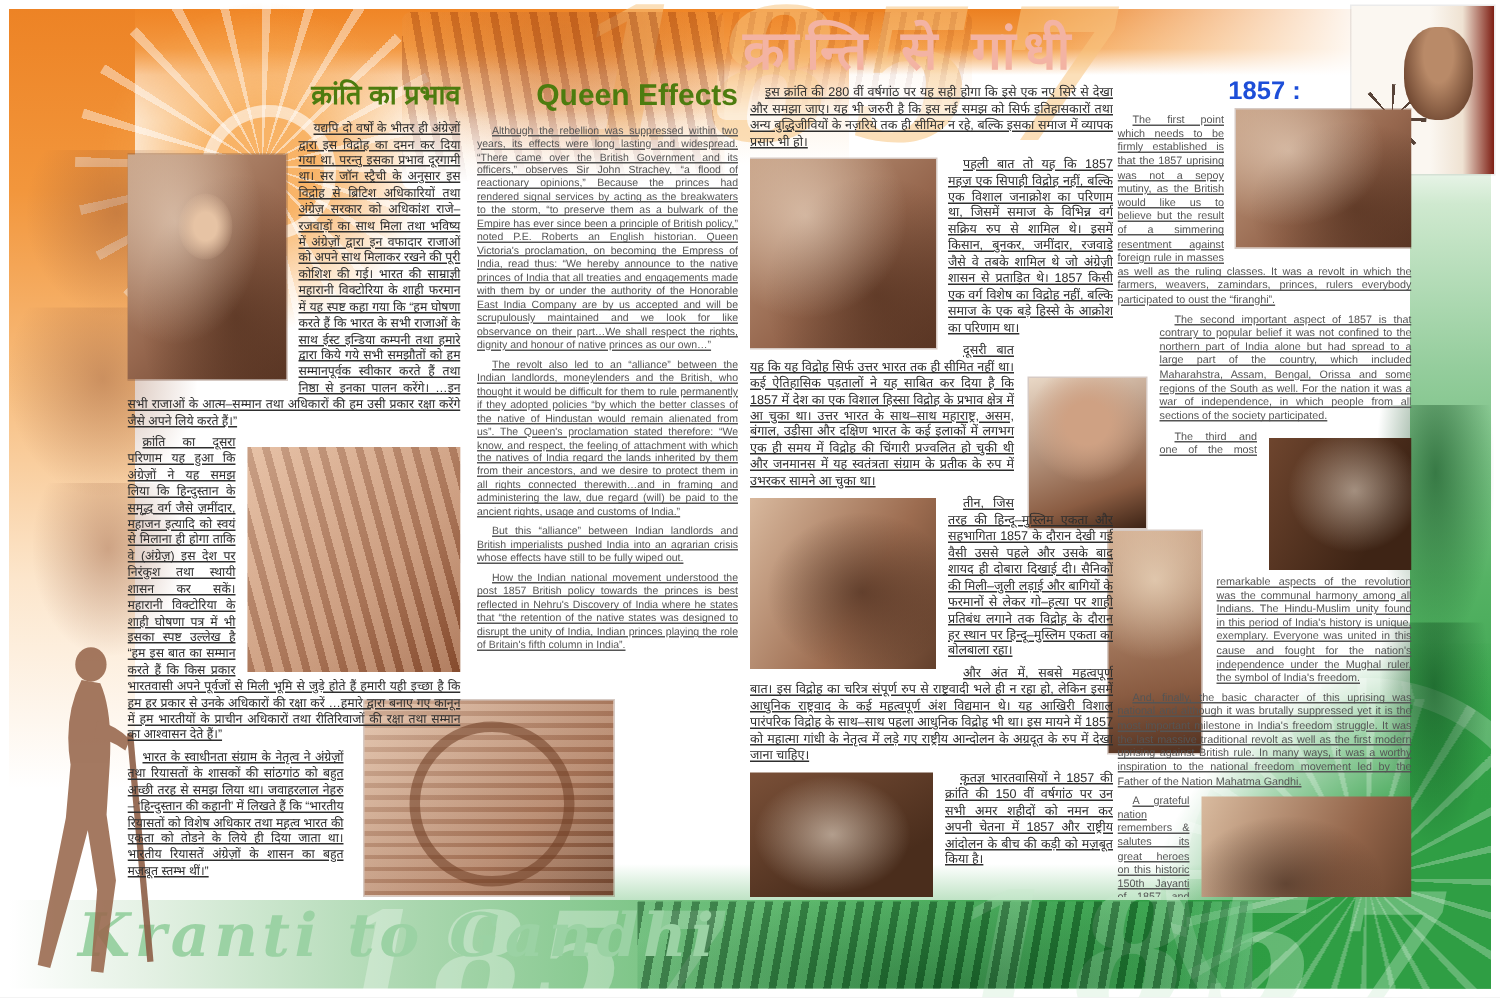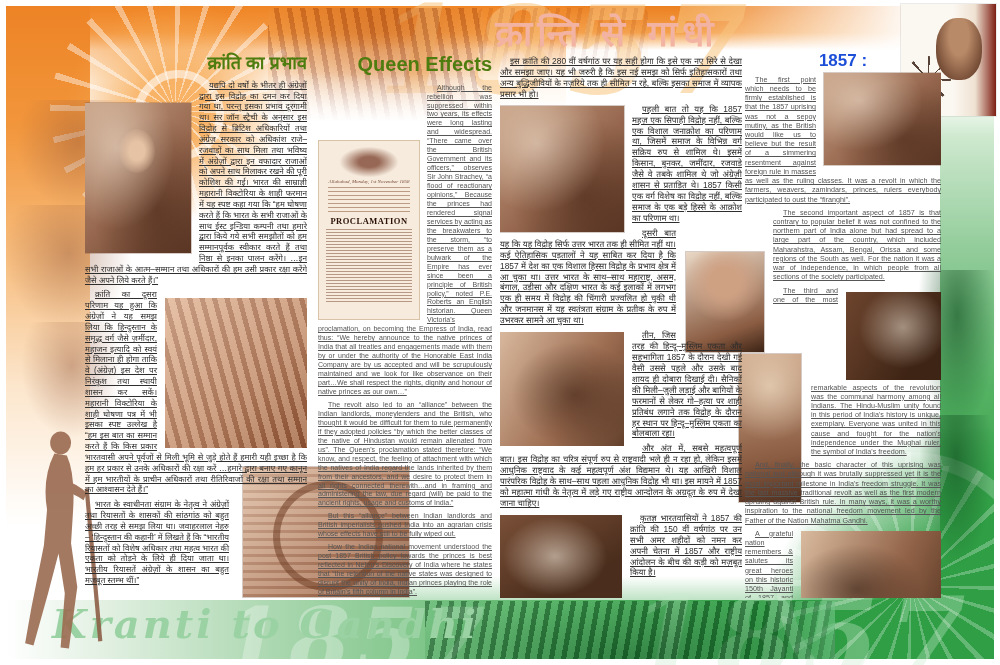--- a/index.html
+++ b/index.html
@@ -191,27 +191,20 @@
     <p>यद्यपि दो वर्षों के भीतर ही अंग्रेज़ों द्वारा इस विद्रोह का दमन कर दिया गया था, परन्तु इसका प्रभाव दूरगामी था। सर जॉन स्ट्रैची के अनुसार इस विद्रोह से ब्रिटिश अधिकारियों तथा अंग्रेज़ सरकार को अधिकांश राजे–रजवाड़ों का साथ मिला तथा भविष्य में अंग्रेज़ों द्वारा इन वफादार राजाओं को अपने साथ मिलाकर रखने की पूरी कोशिश की गई। भारत की साम्राज्ञी महारानी विक्टोरिया के शाही फरमान में यह स्पष्ट कहा गया कि “हम घोषणा करते हैं कि भारत के सभी राजाओं के साथ ईस्ट इन्डिया कम्पनी तथा हमारे द्वारा किये गये सभी समझौतों को हम सम्मानपूर्वक स्वीकार करते हैं तथा निष्ठा से इनका पालन करेंगे। …इन सभी राजाओं के आत्म–सम्मान तथा अधिकारों की हम उसी प्रकार रक्षा करेंगे जैसे अपने लिये करते हैं।”</p>
     <div class="battle fr"></div>
     <p>क्रांति का दूसरा परिणाम यह हुआ कि अंग्रेज़ों ने यह समझ लिया कि हिन्दुस्तान के समृद्ध वर्ग जैसे ज़मींदार, महाजन इत्यादि को स्वयं से मिलाना ही होगा ताकि वे (अंग्रेज़) इस देश पर निरंकुश तथा स्थायी शासन कर सकें। महारानी विक्टोरिया के शाही घोषणा पत्र में भी इसका स्पष्ट उल्लेख है “हम इस बात का सम्मान करते हैं कि किस प्रकार भारतवासी अपने पूर्वजों से मिली भूमि से जुड़े होते हैं हमारी यही इच्छा है कि हम हर प्रकार से उनके अधिकारों की रक्षा करें …हमारे द्वारा बनाए गए कानून में हम भारतीयों के प्राचीन अधिकारों तथा रीतिरिवाजों की रक्षा तथा सम्मान का आश्वासन देते हैं।”</p>
     <div class="spacer fr sp-r1"></div>
     <p>भारत के स्वाधीनता संग्राम के नेतृत्व ने अंग्रेज़ों तथा रियासतों के शासकों की सांठगांठ को बहुत अच्छी तरह से समझ लिया था। जवाहरलाल नेहरु – ‘हिन्दुस्तान की कहानी’ में लिखते हैं कि “भारतीय रियासतों को विशेष अधिकार तथा महत्व भारत की एकता को तोड़ने के लिये ही दिया जाता था। भारतीय रियासतें अंग्रेज़ों के शासन का बहुत मज़बूत स्तम्भ थीं।”</p>
 
   </div>
 
   <div class="col col2">
     <h2>Queen Effects</h2>
-    <div class="doc">
-      <div class="doc-crest"></div>
-      <div class="doc-date">Allahabad, Monday, 1st November 1858</div>
-      <div class="doc-lines"></div>
-      <div class="doc-title">PROCLAMATION</div>
-      <div class="doc-lines2"></div>
-    </div>
     <p>Although the rebellion was suppressed within two years, its effects were long lasting and widespread. “There came over the British Government and its officers,” observes Sir John Strachey, “a flood of reactionary opinions,” Because the princes had rendered signal services by acting as the breakwaters to the storm, “to preserve them as a bulwark of the Empire has ever since been a principle of British policy,” noted P.E. Roberts an English historian. Queen Victoria's proclamation, on becoming the Empress of India, read thus: “We hereby announce to the native princes of India that all treaties and engagements made with them by or under the authority of the Honorable East India Company are by us accepted and will be scrupulously maintained and we look for like observance on their part…We shall respect the rights, dignity and honour of native princes as our own…”</p>
     <p>The revolt also led to an “alliance” between the Indian landlords, moneylenders and the British, who thought it would be difficult for them to rule permanently if they adopted policies “by which the better classes of the native of Hindustan would remain alienated from us”. The Queen's proclamation stated therefore: “We know, and respect, the feeling of attachment with which the natives of India regard the lands inherited by them from their ancestors, and we desire to protect them in all rights connected therewith…and in framing and administering the law, due regard (will) be paid to the ancient rights, usage and customs of India.”</p>
     <p>But this “alliance” between Indian landlords and British imperialists pushed India into an agrarian crisis whose effects have still to be fully wiped out.</p>
     <p>How the Indian national movement understood the post 1857 British policy towards the princes is best reflected in Nehru's Discovery of India where he states that “the retention of the native states was designed to disrupt the unity of India, Indian princes playing the role of Britain's fifth column in India”.</p>
 
   </div>
 
   <div class="col col3">
     <p>इस क्रांति की 280 वीं वर्षगांठ पर यह सही होगा कि इसे एक नए सिरे से देखा और समझा जाए। यह भी जरुरी है कि इस नई समझ को सिर्फ इतिहासकारों तथा अन्य बुद्धिजीवियों के नज़रिये तक ही सीमित न रहे, बल्कि इसका समाज में व्यापक प्रसार भी हो।</p>
     <div class="ph fl farmers"></div>

